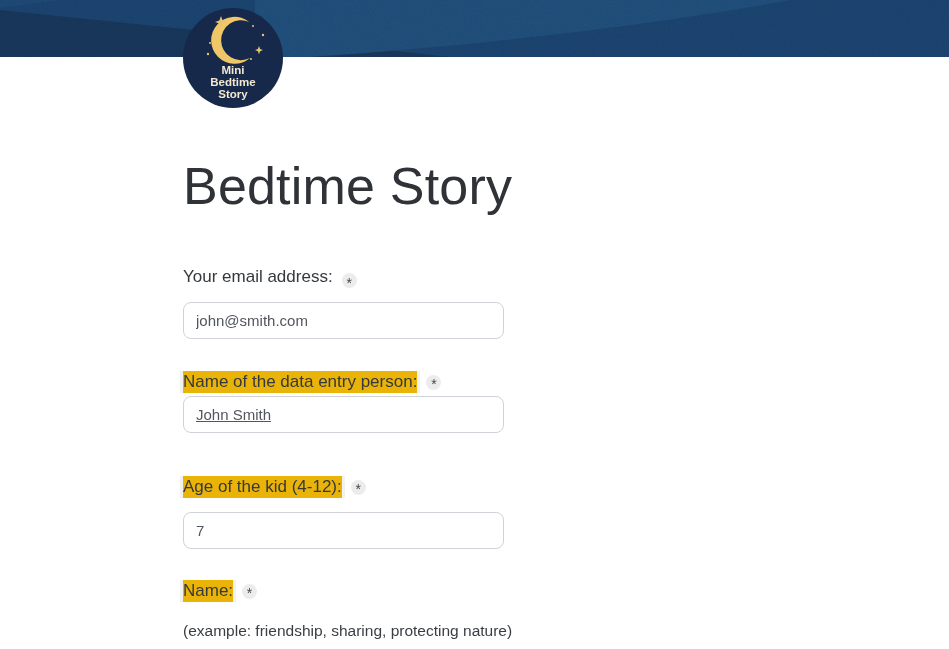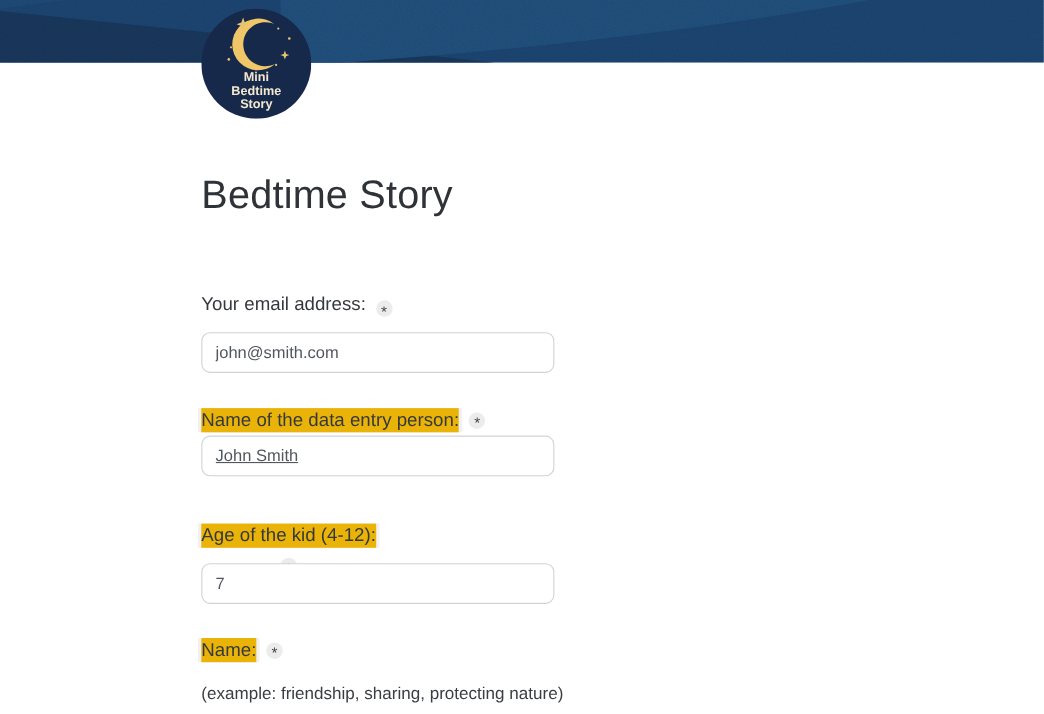--- a/index.html
+++ b/index.html
@@ -13,21 +13,21 @@
   
   .header{position:absolute;left:0;top:0;width:949px;height:57px;overflow:hidden;}
   .header svg{display:block;}
 
   
   .logo{position:absolute;left:183px;top:8px;width:100px;height:100px;}
 
   
   .title{
     position:absolute;left:183px;top:156px;
-    font-size:36px;font-weight:500;color:#2f3338;letter-spacing:0.2px;
+    font-size:52px;font-weight:500;color:#2f3338;letter-spacing:0.2px;
     white-space:nowrap;
   }
 
   .field-label{
     position:absolute;left:183px;display:inline-flex;align-items:center;gap:9px;
     font-size:17px;color:#35393e;white-space:nowrap;
   }
   .label-text{display:inline-block;line-height:22px;}
   .label-text.hl{background:#eab308;box-shadow:3px 0 0 #f1f1f1,-3px 0 0 #f1f1f1;}
 
@@ -47,21 +47,21 @@
   }
 
   .helper-text{
     position:absolute;left:183px;top:622px;
     font-size:15.5px;color:#3a3e43;white-space:nowrap;
   }
 
   
   #f0-label{top:266px;align-items:flex-end;}  #f0-input{top:302px;}
   #f1-label{top:371px;}  #f1-input{top:396px;text-decoration:underline;}
-  #f2-label{top:476px;flex-direction:column;}  #f2-input{top:512px;}
+  #f2-label{top:476px;}  #f2-input{top:512px;}
   #f3-label{top:580px;}
 </style>
 </head>
 <body>
 
 <div class="stage">
 
   <div class="header">
     <svg width="949" height="57" viewBox="0 0 949 57" xmlns="http://www.w3.org/2000/svg">
       <defs>

